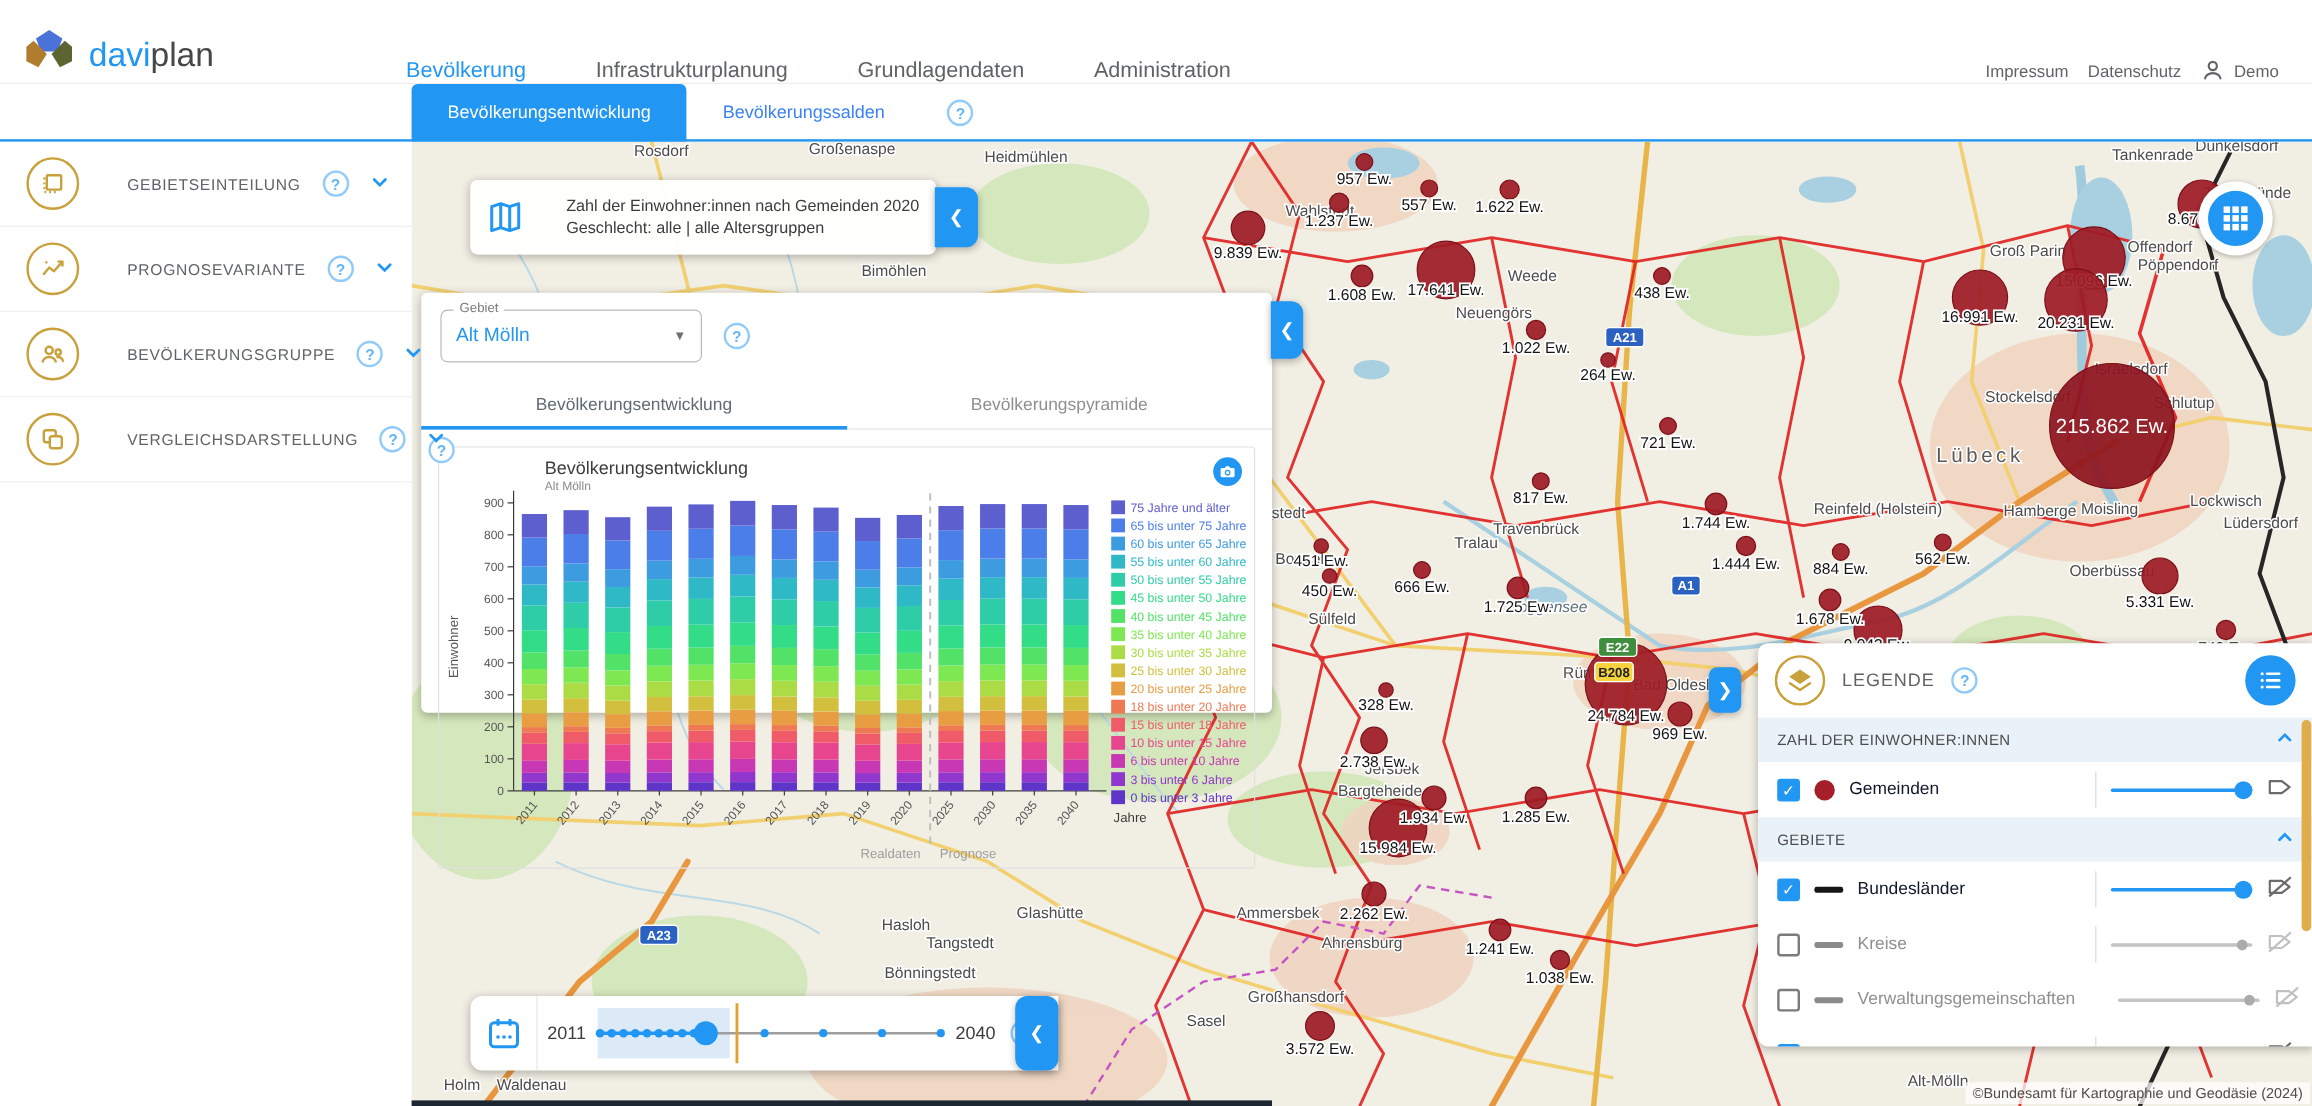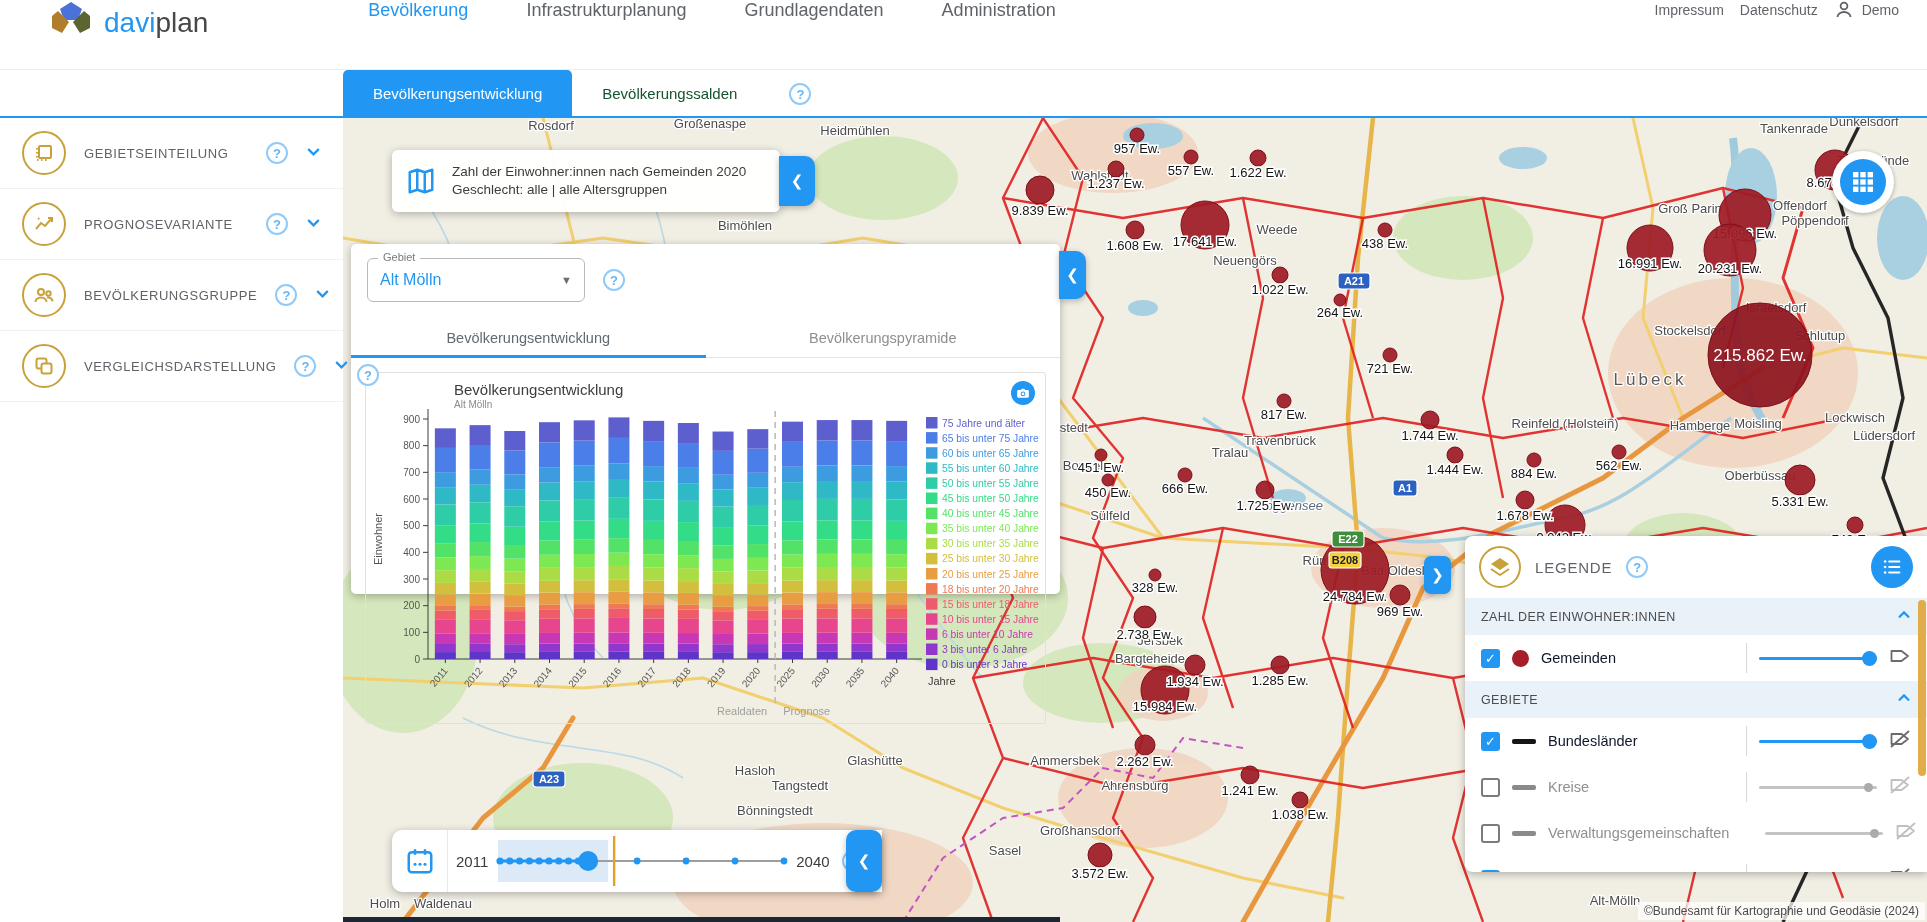--- a/index.html
+++ b/index.html
@@ -1,64 +1,64 @@
 <!DOCTYPE html>
 <html><head>
 <meta charset="utf-8">
 <style>
   * { margin:0; padding:0; box-sizing:border-box; }
   html,body { width:1927px; height:922px; overflow:hidden; font-family:"Liberation Sans",sans-serif; background:#fff; }
 
   
-  .header { position:absolute; left:0; top:0; width:1927px; height:70px; background:#fff; display:flex; align-items:flex-start; z-index:30; border-bottom:1px solid #ededed;padding-left:30px;}
+  .header { position:absolute; left:0; top:0; width:1927px; height:70px; background:#fff; display:flex; align-items:flex-end; z-index:30; border-bottom:1px solid #ededed;}
   .logo { display:flex; align-items:center; gap:10px; margin-left:18px; }
   .logo-text { font-size:28px; }
   .logo-text .b1 { color:#2196f3; }
   .logo-text .b2 { color:#474747; }
   .nav { display:flex; gap:58px; margin-left:160px; font-size:18px; color:#5f6368; }
   .nav .nav-item { cursor:pointer; }
   .nav .nav-item.active { color:#2196f3; }
   .header-right { margin-left:auto; margin-right:28px; display:flex; align-items:center; gap:16px; font-size:14px; color:#5f6368; }
   .user-chip { display:flex; align-items:center; gap:8px; }
 
   
   .subtabs { position:absolute; left:0; top:70px; width:1927px; height:48px; background:#fff; z-index:29; display:flex; align-items:stretch; }
   .subtabs::after { content:""; position:absolute; left:0; bottom:0; width:100%; height:2px; background:#2196f3; }
-  .subtab { line-height:48px; padding:0 30px; font-size:15px; color:#14532d; cursor:pointer; }
+  .subtab { line-height:48px; padding:0 30px; font-size:15px; color:#3b82f6; cursor:pointer; }
   .subtab.active { background:#2196f3; color:#fff; border-radius:5px 5px 0 0; }
   .subtab:first-child { margin-left:343px; }
   .help-badge { width:22px; height:22px; border-radius:50%; border:2px solid #90caf9; color:#64b5f6; font-size:13px; font-weight:bold; display:inline-flex; align-items:center; justify-content:center; background:#fff; flex:none; }
   .subtabs .help-badge { align-self:center; margin-left:22px; }
 
   
   .sidebar { position:absolute; left:0; top:118px; width:343px; height:804px; background:#fff; z-index:20; }
   .side-item { display:flex; align-items:center; gap:18px; padding:13px 22px; border-bottom:1px solid #f1f1f1; cursor:pointer; }
   .side-icon { width:44px; height:44px; border-radius:50%; border:2px solid #c9a13b; color:#c9a13b; display:flex; align-items:center; justify-content:center; flex:none; }
-  .side-label { flex:1; font-size:13px; color:#5f6368; letter-spacing:.6px; }
+  .side-label { flex:1; font-size:13px; color:#5f6368; letter-spacing:.6px;margin-left:22px; }
   .chev { color:#2196f3; font-size:13px; }
 
   
   .map-wrap { position:absolute; left:343px; top:118px; width:1584px; height:804px; overflow:hidden; background:#f0ede3; z-index:1; }
   .map-wrap svg { display:block; }
   text.mlabel { font-size:13px; fill:#141414; paint-order:stroke; stroke:#ffffff; stroke-width:3px; font-family:"Liberation Sans",sans-serif; }
   text.mlabel.inside { fill:#fff; stroke:none; font-size:17px; }
   text.place { font-size:13px; fill:#4c4c4c; paint-order:stroke; stroke:#ffffff; stroke-width:2.5px; font-family:"Liberation Sans",sans-serif;}
   text.place.nature { font-style:italic; fill:#5d6e7d; }
   text.place.city { font-size:17px; letter-spacing:3px; fill:#5a5a5a; }
   .attribution { position:absolute; right:2px; bottom:2px; background:rgba(255,255,255,.75); font-size:12px; color:#4c4c4c; padding:2px 6px; z-index:5; }
 
   
   .basemap-btn { position:absolute; left:1489px; top:33px; width:62px; height:62px; border-radius:50%; background:#fff; box-shadow:0 1px 4px rgba(0,0,0,.3); display:flex; align-items:center; justify-content:center; z-index:6; cursor:pointer; }
   .basemap-inner { width:46px; height:46px; border-radius:50%; background:#2196f3; display:flex; align-items:center; justify-content:center; }
 
   
   .panel { position:absolute; background:#fff; box-shadow:0 2px 8px rgba(0,0,0,.28); z-index:10; }
   .collapse-btn { position:absolute; background:#2196f3; color:#fff; display:flex; align-items:center; justify-content:center; font-size:15px; cursor:pointer; z-index:11; box-shadow:0 2px 6px rgba(0,0,0,.25); }
 
-  .indicator-panel { left:392px; top:150px; width:388px; height:62px; border-radius:6px; display:flex; align-items:center; gap:16px; padding:0 14px; background:rgba(255,255,255,.96); }
+  .indicator-panel { left:392px; top:150px; width:388px; height:62px; border-radius:6px; display:flex; align-items:center; gap:16px; padding:0 14px; background:rgba(255,255,255,.96);justify-content:space-between; }
   .indicator-text { font-size:13.5px; color:#3c3c3c; line-height:1.35; }
   .btn-indicator { left:779px; top:156px; width:36px; height:50px; border-radius:0 10px 10px 0; }
 
   .chart-panel { left:351px; top:244px; width:709px; height:350px; border-radius:5px; }
   .btn-chartpanel { left:1059px; top:251px; width:27px; height:48px; border-radius:0 10px 10px 0; }
 
   .gebiet-select { position:absolute; left:16px; top:14px; width:218px; height:44px; border:1px solid #b9b9b9; border-radius:6px; display:flex; align-items:center; padding:0 12px; cursor:pointer; }
   .gebiet-label { position:absolute; top:-8px; left:10px; background:#fff; padding:0 5px; font-size:11px; color:#7a7a7a; }
   .gebiet-value { font-size:16px; color:#2196f3; flex:1; }
   .gebiet-arrow { color:#6e6e6e; font-size:11px; }

